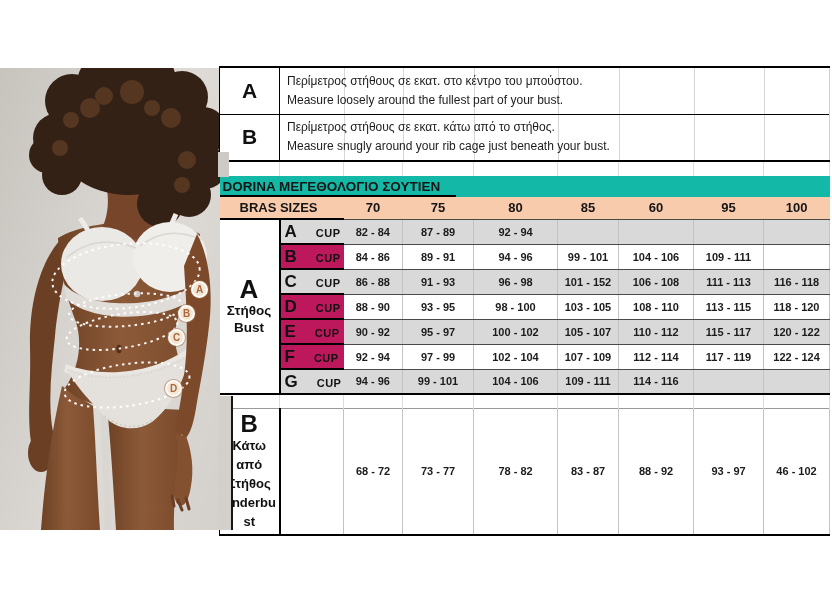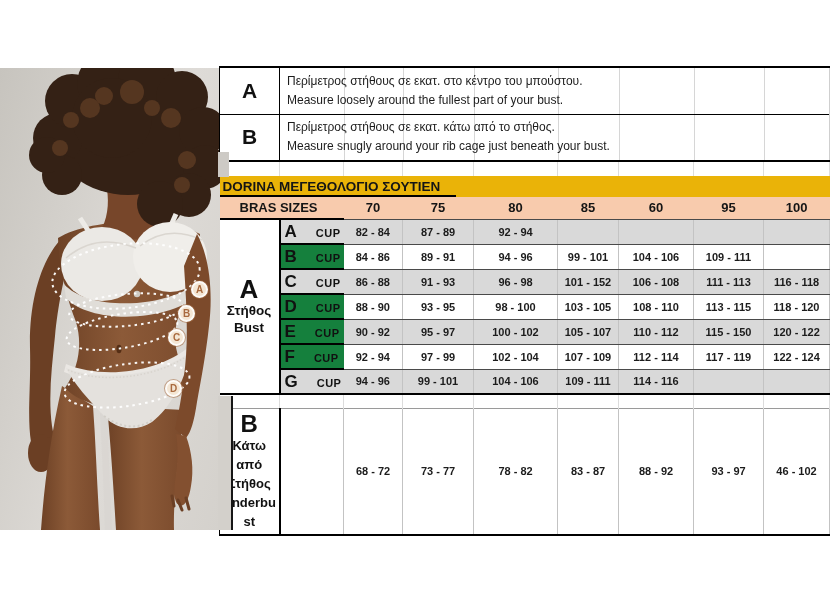--- a/index.html
+++ b/index.html
@@ -33,35 +33,35 @@
                  linear-gradient(#d6d6d6,#d6d6d6);
                background-repeat:no-repeat;
                background-size:1px 100%,1px 100%,1px 100%,1px 100%,1px 100%,1px 100%,1px 100%;
                background-position:64px 0,123px 0,194px 0,278px 0,339px 0,414px 0,484px 0; }
 
   .r-gap1 { height:15px; } .r-gap2 { height:14px; }
   .r-gap1 td, .r-gap2 td { background:#fff; border-right:1px solid #dcdcdc; }
   .r-gap2 td { border-top:2px solid #000; }
 
   .r-title { height:21px; }
-  .r-title td { background:#eab308; vertical-align:bottom; }
+  .r-title td { background:#14b8a6; vertical-align:bottom; }
   .title-text { display:inline-block; font-size:13.5px; font-weight:bold; color:#151515;
                 border-bottom:2px solid #000; padding:0 16px 1px 3px; white-space:nowrap; }
 
   .r-sizes { height:22px; }
   .r-sizes td { background:#f8cbad; font-weight:bold; color:#151515; }
   .sizes-label { font-size:13px; padding-left:20px; border-bottom:2px solid #000; }
   .size-h { font-size:13px; text-align:center; border-bottom:1px solid #4a4a4a; }
 
   .r-cup { height:25px; }
   .bust-head { background:#fff; text-align:center; vertical-align:middle; border-bottom:2px solid #000; }
   .bh-letter { font-size:26px; font-weight:bold; color:#111; line-height:1.05; }
   .bh-gr, .bh-en { font-size:13.5px; font-weight:bold; color:#111; line-height:1.25; }
 
-  .cup-label { border-left:2px solid #000; border-bottom:2px solid #000; background:#15803d;
+  .cup-label { border-left:2px solid #000; border-bottom:2px solid #000; background:#be185d;
                padding-left:4px; white-space:nowrap; }
   .cl { font-size:17px; font-weight:bold; color:#111; }
   .cs { font-size:11px; font-weight:bold; color:#111; margin-left:19px; letter-spacing:.5px; }
   .val { font-size:11px; font-weight:bold; color:#1c1c1c; text-align:center;
          border-bottom:1px solid #4a4a4a; border-right:1px solid #c3c3c3; background:#fff;margin-top:17px; }
   .row-a .val, .row-c .val, .row-e .val, .row-g .val,
   .row-a .cup-label, .row-c .cup-label, .row-g .cup-label { background:#d9d9d9; }
 
   .r-under { height:127px; }
   .r-under td { border-bottom:2px solid #000; border-top:1px solid #9a9a9a; }
@@ -284,21 +284,21 @@
         <td class="val">113 - 115</td>
         <td class="val">118 - 120</td>
       </tr>
       <tr class="r-cup row-e">
         <td class="cup-label"><span class="cl">E</span><span class="cs">CUP</span></td>
         <td class="val">90 - 92</td>
         <td class="val">95 - 97</td>
         <td class="val">100 - 102</td>
         <td class="val">105 - 107</td>
         <td class="val">110 - 112</td>
-        <td class="val">115 - 150</td>
+        <td class="val">115 - 117</td>
         <td class="val">120 - 122</td>
       </tr>
       <tr class="r-cup row-f">
         <td class="cup-label"><span class="cl">F</span><span class="cs">CUP</span></td>
         <td class="val">92 - 94</td>
         <td class="val">97 - 99</td>
         <td class="val">102 - 104</td>
         <td class="val">107 - 109</td>
         <td class="val">112 - 114</td>
         <td class="val">117 - 119</td>

